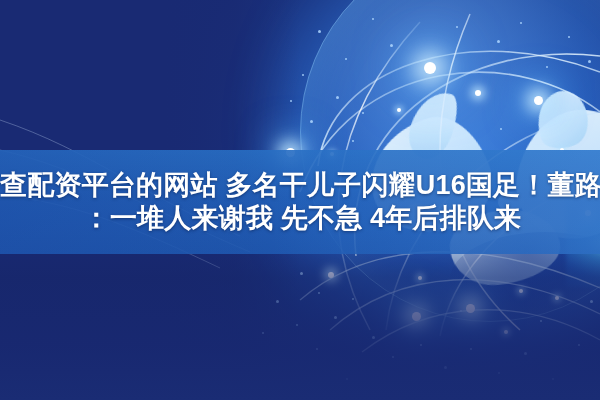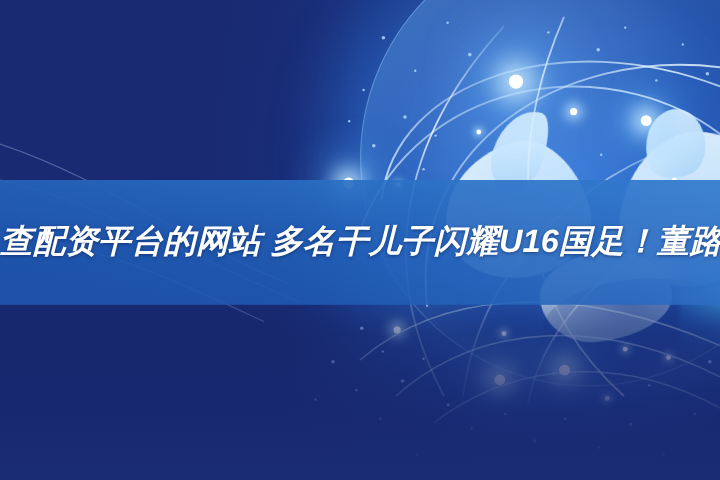--- a/index.html
+++ b/index.html
@@ -157,21 +157,20 @@
     flex-direction: column;
     align-items: center;
     justify-content: center;
     gap: 2px;
     color: #ffffff;
     text-align: center;
     font-weight: 700;
     line-height: 1.16;
     letter-spacing: 0.2px;
     text-shadow: 0 1px 3px rgba(8,25,70,0.55);
-    font-style: italic;
   }
   .headline .line {
     font-size: 27px;
     white-space: nowrap;
   }
   .headline .line-1 { padding-left: 2px; }
   .headline .line-2 { padding-left: 4px; }
 </style>
 </head>
 <body>
@@ -295,15 +294,16 @@
   </div>
 
   <div class="bg-deep-bottom"></div>
 
   <div class="band">
     <div class="band-hilite"></div>
   </div>
 
   <div class="headline">
     <div class="line line-1">查配资平台的网站 多名干儿子闪耀U16国足！董路</div>
+    <div class="line line-2">：一堆人来谢我 先不急 4年后排队来</div>
   </div>
 
 </div>
 
 </body></html>

